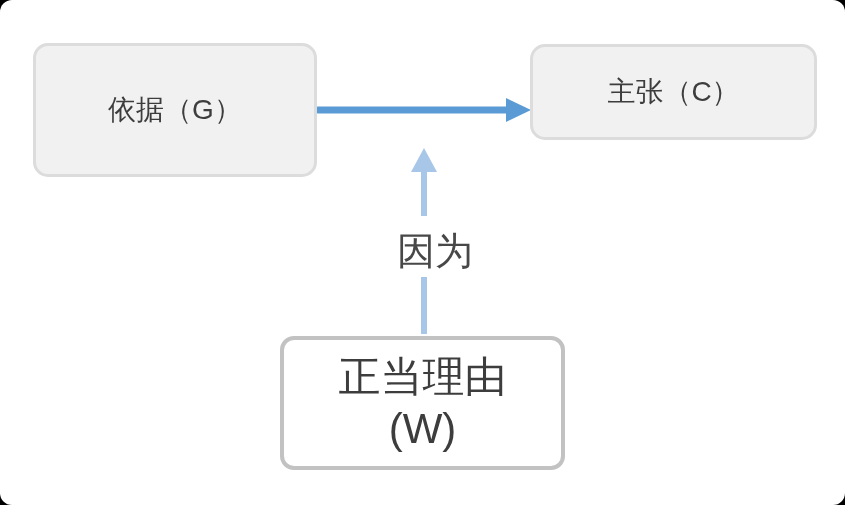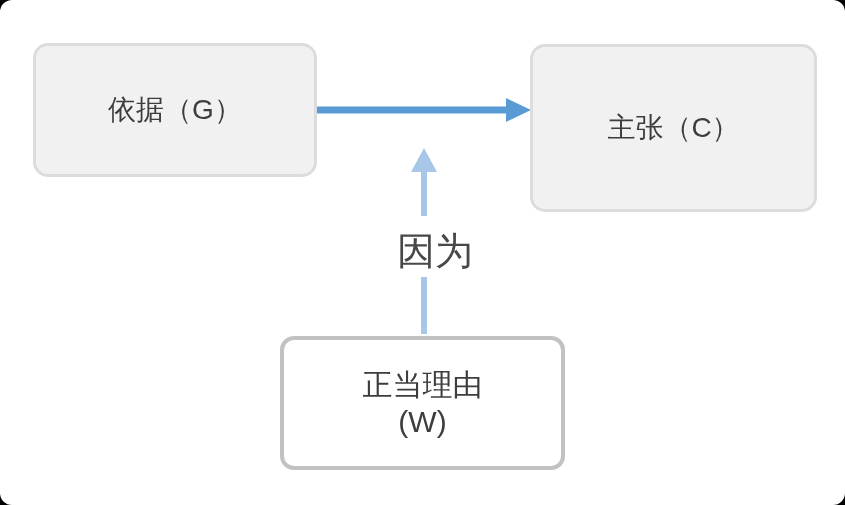--- a/index.html
+++ b/index.html
@@ -37,31 +37,31 @@
   #grounds-node {
     left: 33px;
     top: 43px;
     width: 284px;
     height: 134px;
   }
   #claim-node {
     left: 530px;
     top: 44px;
     width: 287px;
-    height: 168px;
+    height: 96px;
   }
   #warrant-node {
     left: 280px;
     top: 336px;
     width: 285px;
     height: 134px;
     background: #ffffff;
     border: 4px solid #c2c2c2;
     border-radius: 14px;
-    font-size: 30px;
+    font-size: 42px;
     line-height: 1.25;
   }
   .edge-layer {
     position: absolute;
     left: 0;
     top: 0;
     width: 845px;
     height: 505px;
   }
   .edge-label {

